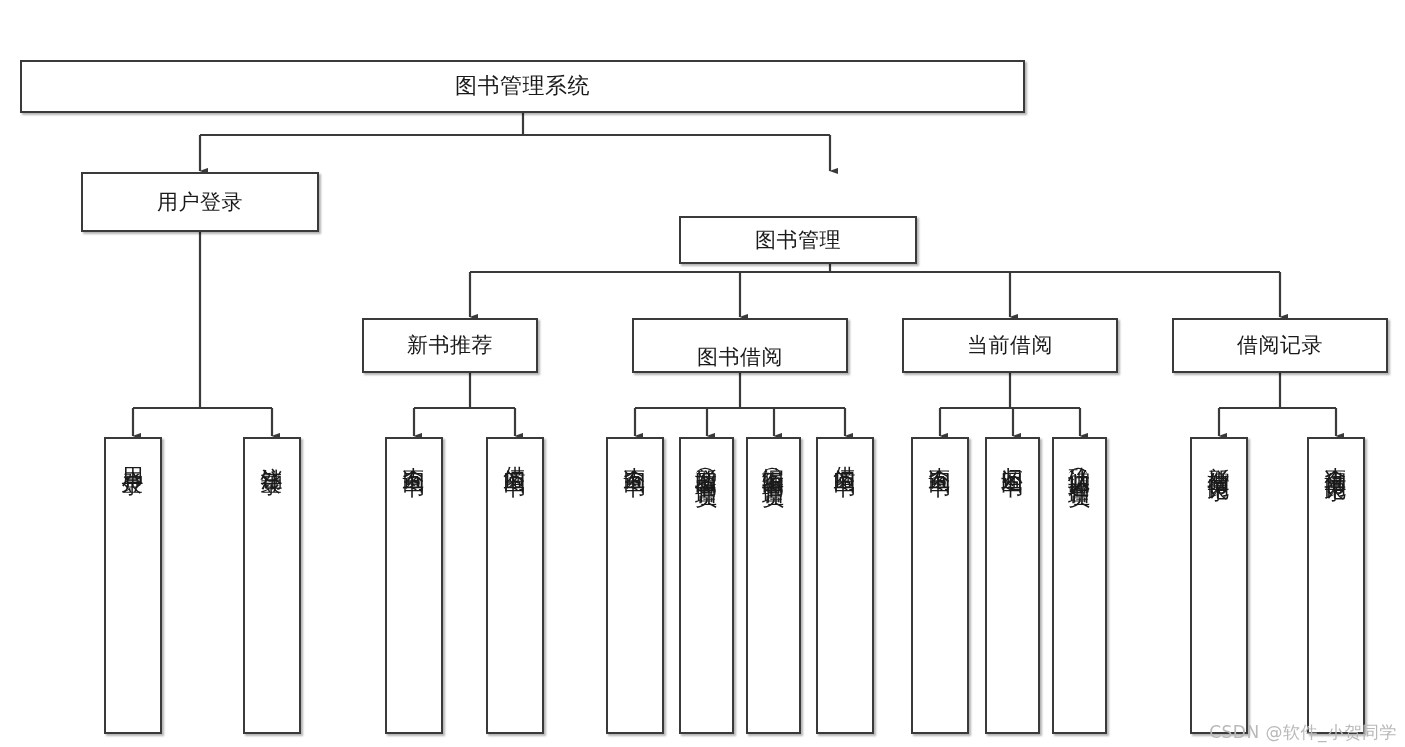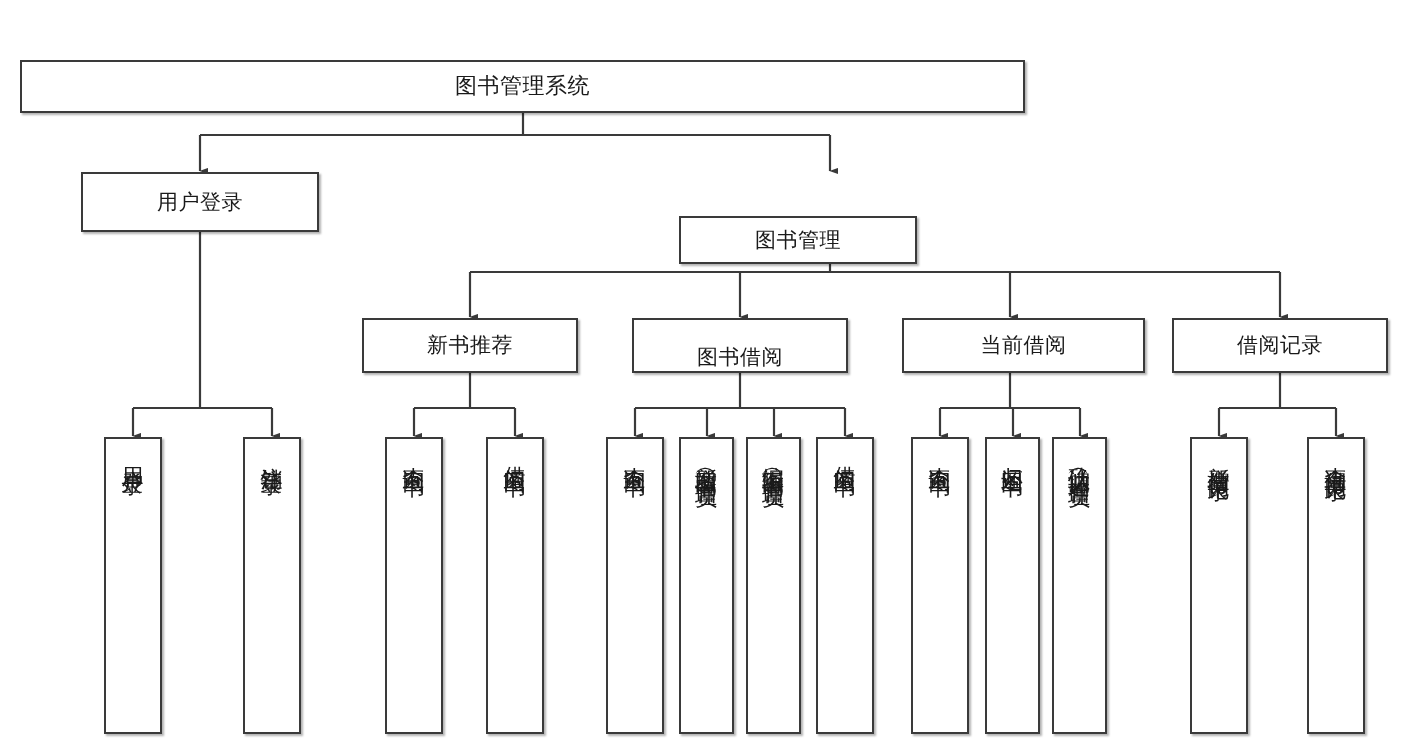--- a/index.html
+++ b/index.html
@@ -126,27 +126,27 @@
   <div id="nodes-layer">
       <div class="node h root" style="left: 20px; top: 27px; width: 1005px; height: 53px; margin-top: 33px;">
         <span class="node-label">图书管理系统</span>
       </div>
       <div class="node h" style="left: 81px; top: 172px; width: 238px; height: 60px;">
         <span class="node-label">用户登录</span>
       </div>
       <div class="node h" style="left: 679px; top: 172px; width: 238px; height: 48px; margin-top: 44px;">
         <span class="node-label">图书管理</span>
       </div>
-      <div class="node h" style="left: 362px; top: 318px; width: 216px; height: 55px;">
+      <div class="node h" style="left: 362px; top: 318px; width: 176px; height: 55px;">
         <span class="node-label">新书推荐</span>
       </div>
       <div class="node h" style="left: 632px; top: 318px; width: 216px; height: 55px; align-items: flex-end;">
         <span class="node-label">图书借阅</span>
       </div>
-      <div class="node h" style="left: 902px; top: 318px; width: 243px; height: 55px;">
+      <div class="node h" style="left: 902px; top: 318px; width: 216px; height: 55px;">
         <span class="node-label">当前借阅</span>
       </div>
       <div class="node h" style="left: 1172px; top: 318px; width: 216px; height: 55px; font-family: Liberation Serif, serif;">
         <span class="node-label">借阅记录</span>
       </div>
       <div class="node v" style="left: 104px; top: 437px; width: 58px; height: 297px;">
         <span class="node-label">用户登录</span>
       </div>
       <div class="node v" style="left: 243px; top: 437px; width: 58px; height: 297px;">
         <span class="node-label">注销登录</span>
@@ -179,13 +179,14 @@
         <span class="node-label">确认归还（管理员）</span>
       </div>
       <div class="node v" style="left: 1190px; top: 437px; width: 58px; height: 297px;">
         <span class="node-label">新增借阅记录</span>
       </div>
       <div class="node v" style="left: 1307px; top: 437px; width: 58px; height: 297px;">
         <span class="node-label">查询借阅记录</span>
       </div>
     </div>
 
+  <div id="watermark">CSDN @软件_小贺同学</div>
 </div>
 
 </body></html>

